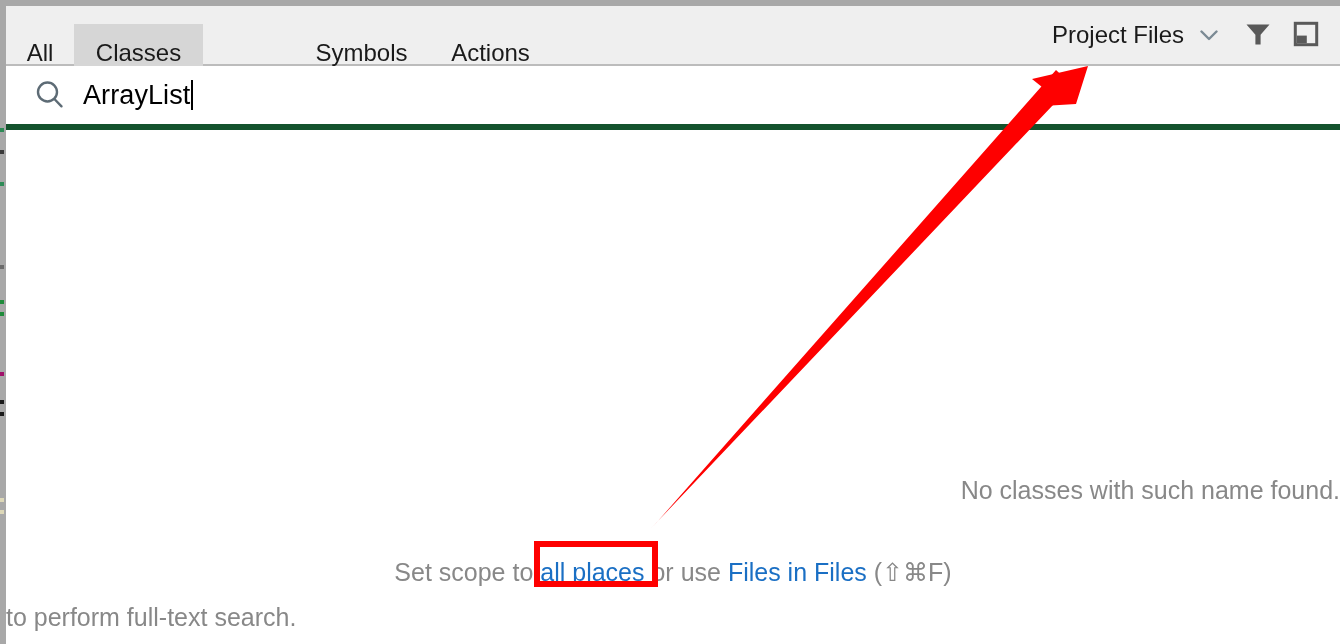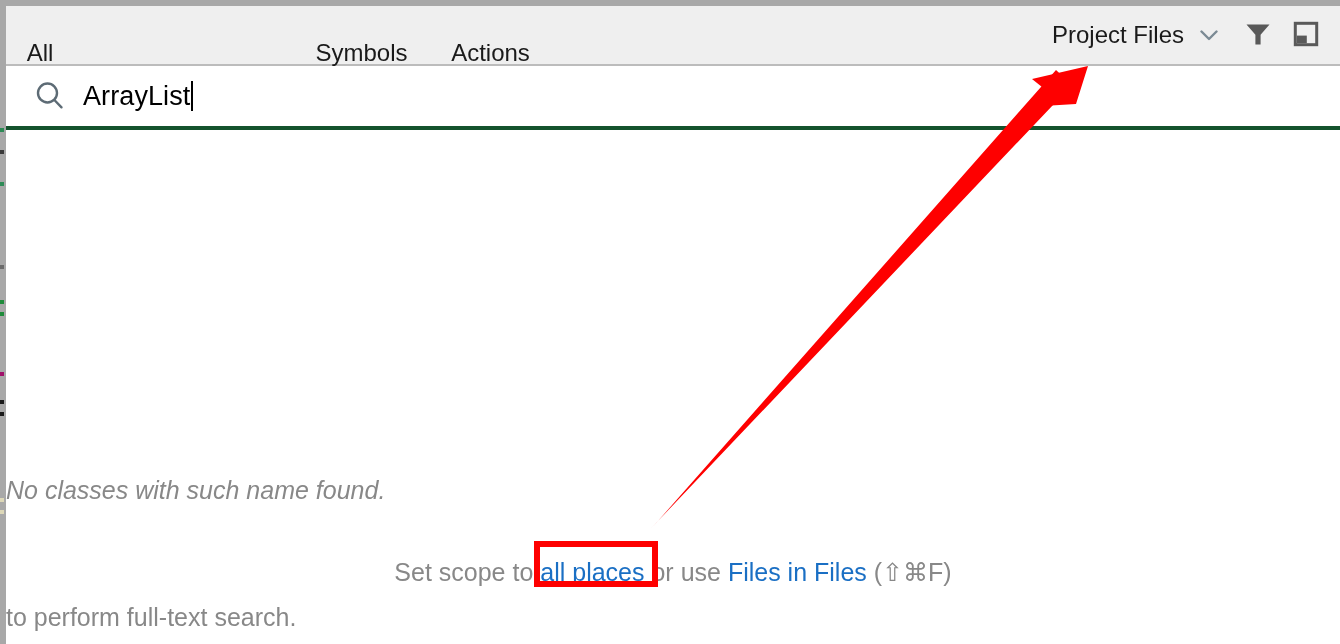--- a/index.html
+++ b/index.html
@@ -123,21 +123,21 @@
   }
 
   
   #search-row {
     position: absolute;
     left: 0;
     top: 60px;
     width: 1334px;
     height: 64px;
     background: #ffffff;
-    border-bottom: 4px solid #14532d;
+    border-bottom: 6px solid #14532d;
     box-sizing: border-box;
     display: flex;
     align-items: center;
   }
   #search-icon {
     margin-left: 27px;
     width: 34px;
     height: 34px;
     flex: 0 0 auto;
   }
@@ -177,23 +177,22 @@
     width: 1334px;
     text-align: center;
   }
   #empty-title {
     position: absolute;
     left: 0;
     top: 346px;
     width: 1334px;
     font-size: 25px;
     color: #888888;
-    text-align: left;
-    white-space: nowrap;
-    font-style: italic;
+    text-align: right;
+    white-space: nowrap;
   }
   #empty-hint-line1 {
     position: absolute;
     left: 0;
     top: 428px;
     width: 1334px;
     font-size: 25px;
     color: #888888;
     text-align: center;
     white-space: nowrap;
@@ -254,20 +253,23 @@
   </div>
 
 <div id="popup">
 
   <div id="tabbar">
 
     <div class="tab" style="left:0px; width:68px;">
       <span>All</span>
     </div>
 
+    <div class="tab selected" style="left:68px; width:129px;">
+      <span>Classes</span>
+    </div>
 
 
     <div class="tab" style="left:289px; width:133px;">
       <span>Symbols</span>
     </div>
 
     <div class="tab" style="left:422px; width:125px;">
       <span>Actions</span>
     </div>
 

